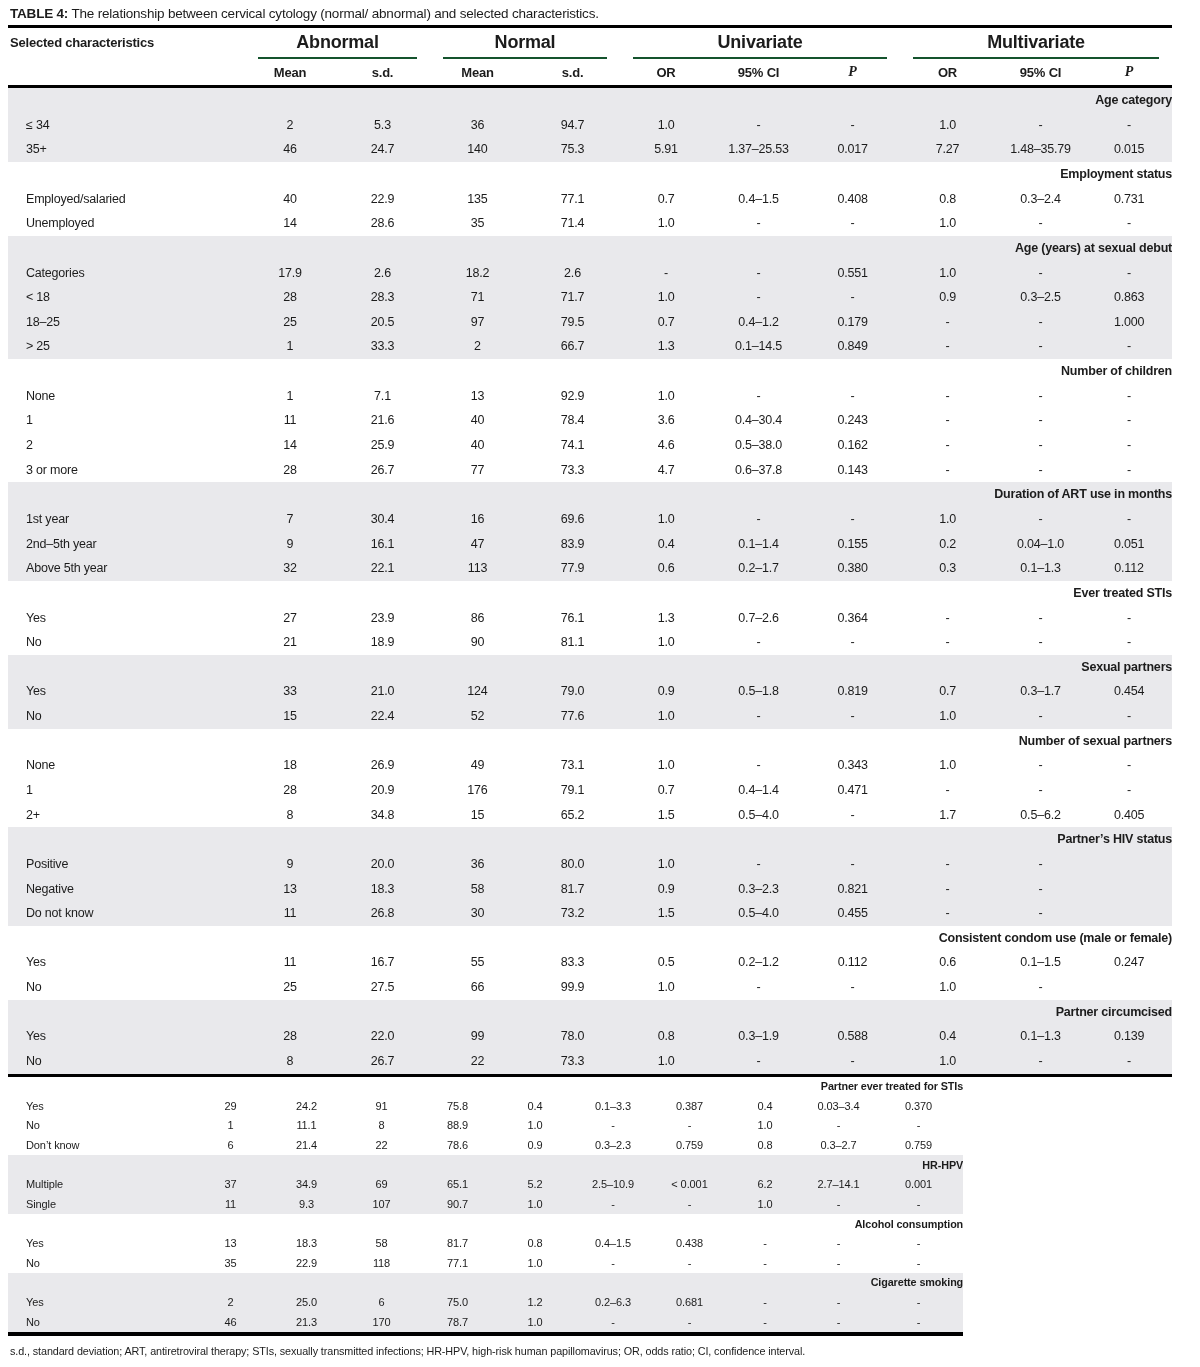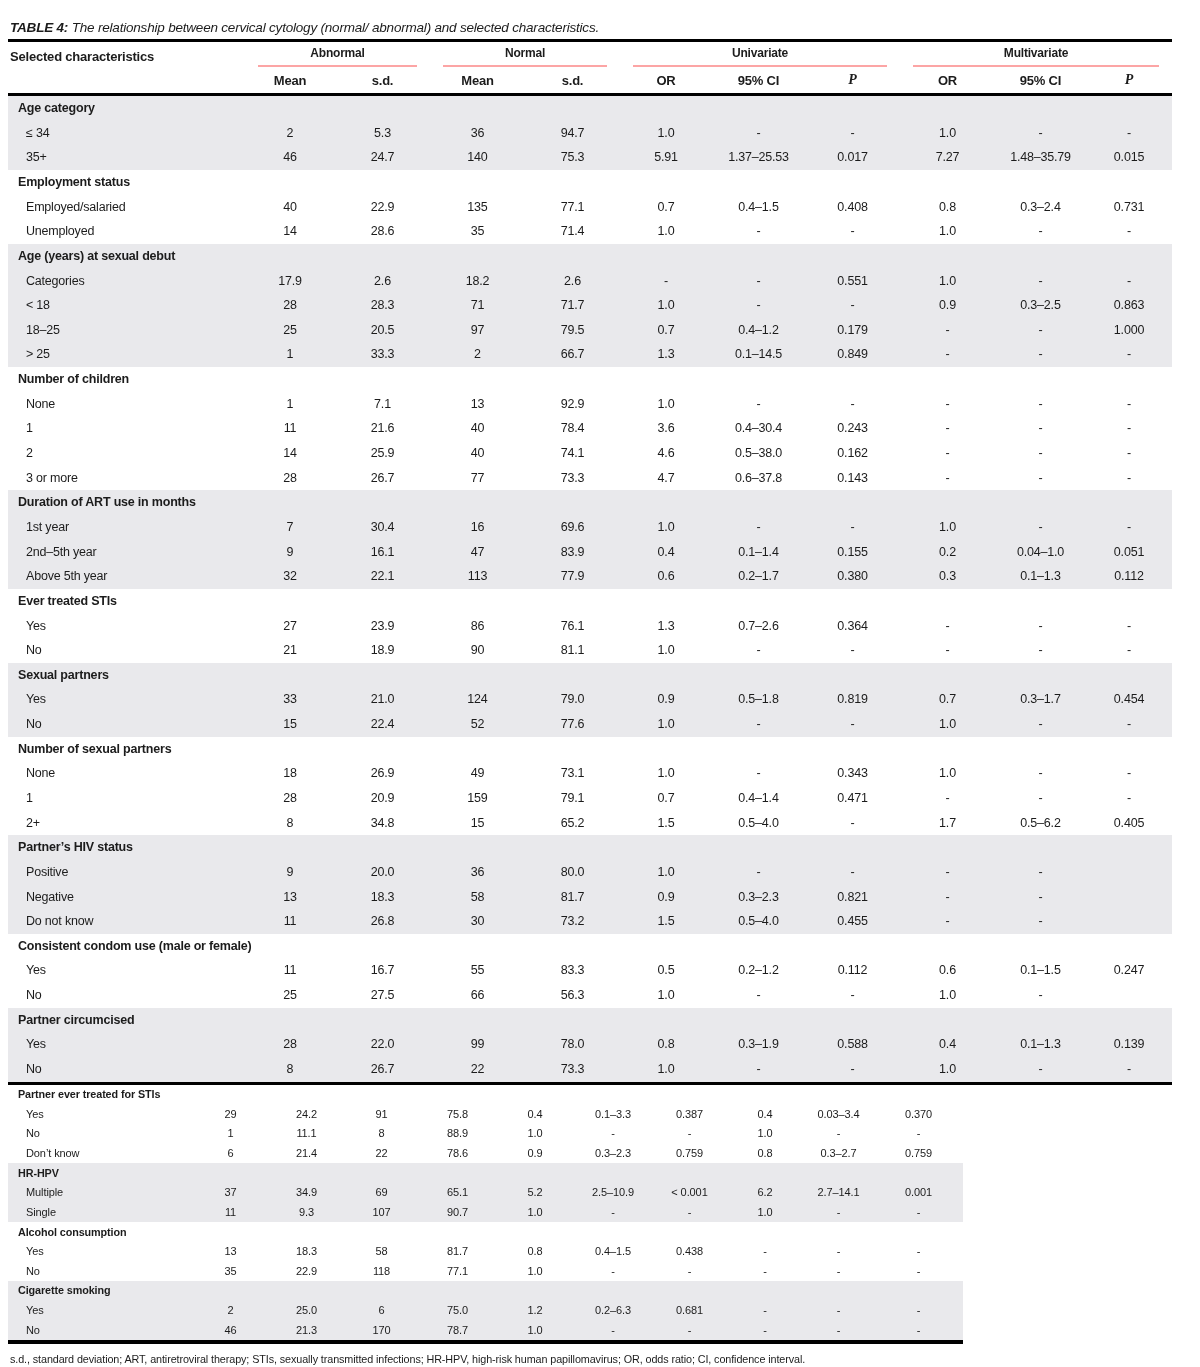--- a/index.html
+++ b/index.html
@@ -5,50 +5,50 @@
   html,body{margin:0;padding:0;background:#ffffff;}
   body{
     width:1200px;height:1367px;overflow:hidden;
     font-family:"Liberation Sans",sans-serif;
     color:#1c1c1c;
     -webkit-font-smoothing:antialiased;
   }
   .page{padding:5px 14px 0 8px;}
   .caption{
     font-size:13.5px;letter-spacing:-0.2px;
-    margin:15px 0 4px 2px;line-height:15px;font-style:italic;
+    margin:1px 0 4px 2px;line-height:15px;
   }
   .caption .cap-label{font-weight:bold;}
   table{border-collapse:collapse;table-layout:fixed;}
   td,th{padding:0;line-height:1;overflow:hidden;white-space:nowrap;}
   
   .main{width:1164px;border-top:3px solid #000;border-bottom:3px solid #000;}
   .main th.collabel{
     text-align:left;vertical-align:top;font-weight:bold;
     font-size:13px;padding:8px 0 0 2px;letter-spacing:-0.2px;
     border-bottom:3px solid #000;
   }
   .main th.grp{vertical-align:top;}
   .grpinner{
-    font-weight:bold;font-size:12px;text-align:center;
+    font-weight:bold;font-size:18px;text-align:center;
     margin:0 13px;padding:5px 0 6px 0;
-    border-bottom:2px solid #fca5a5;letter-spacing:-0.2px;
+    border-bottom:2px solid #14532d;letter-spacing:-0.2px;
   }
   .main th.sub{
     font-weight:bold;font-size:13px;text-align:center;
     height:26px;border-bottom:3px solid #000;letter-spacing:-0.2px;
   }
   .main th.sub.pit{font-family:"Liberation Serif",serif;font-style:italic;font-size:14px;}
   .main tbody td{height:24.65px;font-size:12.5px;letter-spacing:-0.2px;}
   
   .small{width:955px;border-bottom:4px solid #000;}
   .small tbody td{height:19.65px;font-size:11px;letter-spacing:-0.1px;}
   .small td.sechead{font-size:10.8px;}
   
-  td.sechead{font-weight:bold;text-align:left;padding-left:10px;}
+  td.sechead{font-weight:bold;text-align:right;padding-left:2px;}
   td.rowlabel{text-align:left;padding-left:18px;}
   td.num{text-align:center;}
   tr.shade td{background:var(--shade,#e9e9ec);}
   .footnote{
     font-size:10.8px;letter-spacing:-0.1px;
     margin:9px 0 0 2px;line-height:12px;
   }
   .endrule{height:1px;background:#d8d8da;width:1170px;margin-top:10px;}
 </style>
 </head>
@@ -386,21 +386,21 @@
             <td class="num">-</td>
             <td class="num">0.343</td>
             <td class="num">1.0</td>
             <td class="num">-</td>
             <td class="num">-</td>
           </tr>
           <tr>
             <td class="rowlabel">1</td>
             <td class="num">28</td>
             <td class="num">20.9</td>
-            <td class="num">159</td>
+            <td class="num">176</td>
             <td class="num">79.1</td>
             <td class="num">0.7</td>
             <td class="num">0.4–1.4</td>
             <td class="num">0.471</td>
             <td class="num">-</td>
             <td class="num">-</td>
             <td class="num">-</td>
           </tr>
           <tr>
             <td class="rowlabel">2+</td>
@@ -471,21 +471,21 @@
             <td class="num">0.112</td>
             <td class="num">0.6</td>
             <td class="num">0.1–1.5</td>
             <td class="num">0.247</td>
           </tr>
           <tr>
             <td class="rowlabel">No</td>
             <td class="num">25</td>
             <td class="num">27.5</td>
             <td class="num">66</td>
-            <td class="num">56.3</td>
+            <td class="num">99.9</td>
             <td class="num">1.0</td>
             <td class="num">-</td>
             <td class="num">-</td>
             <td class="num">1.0</td>
             <td class="num">-</td>
             <td class="num"></td>
           </tr>
           <tr class="shade">
             <td class="sechead" colspan="11">Partner circumcised</td>
           </tr>

